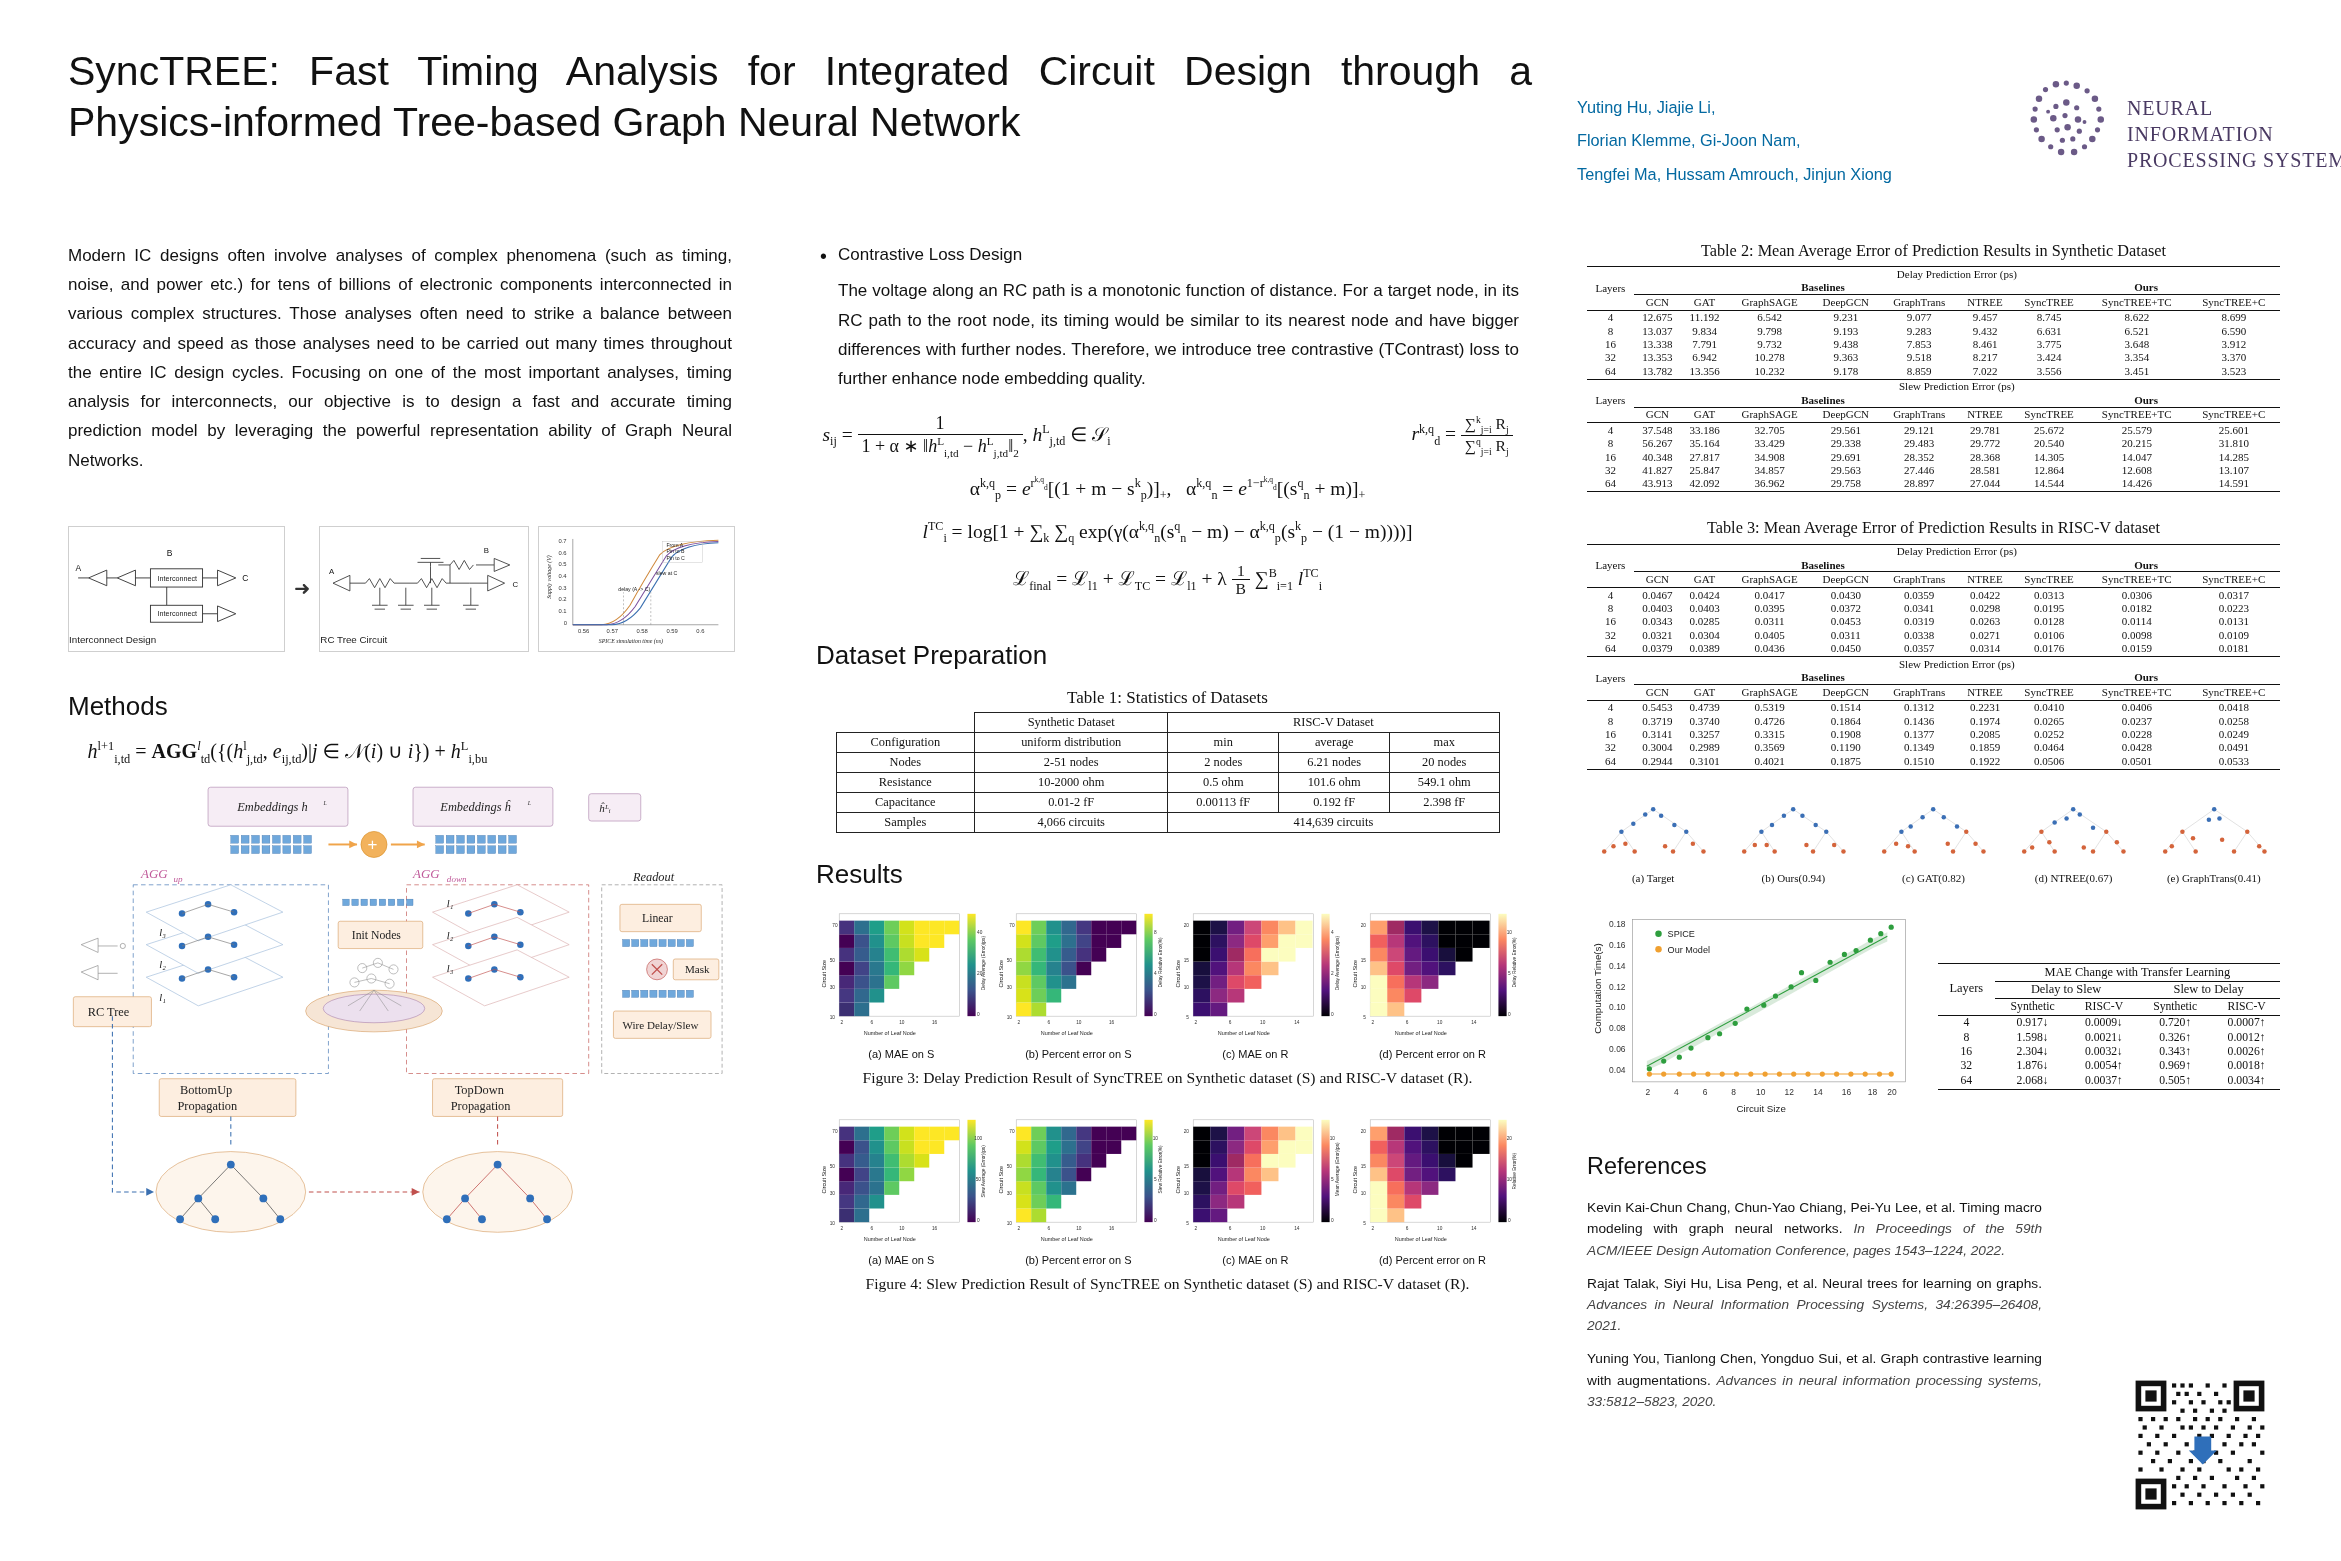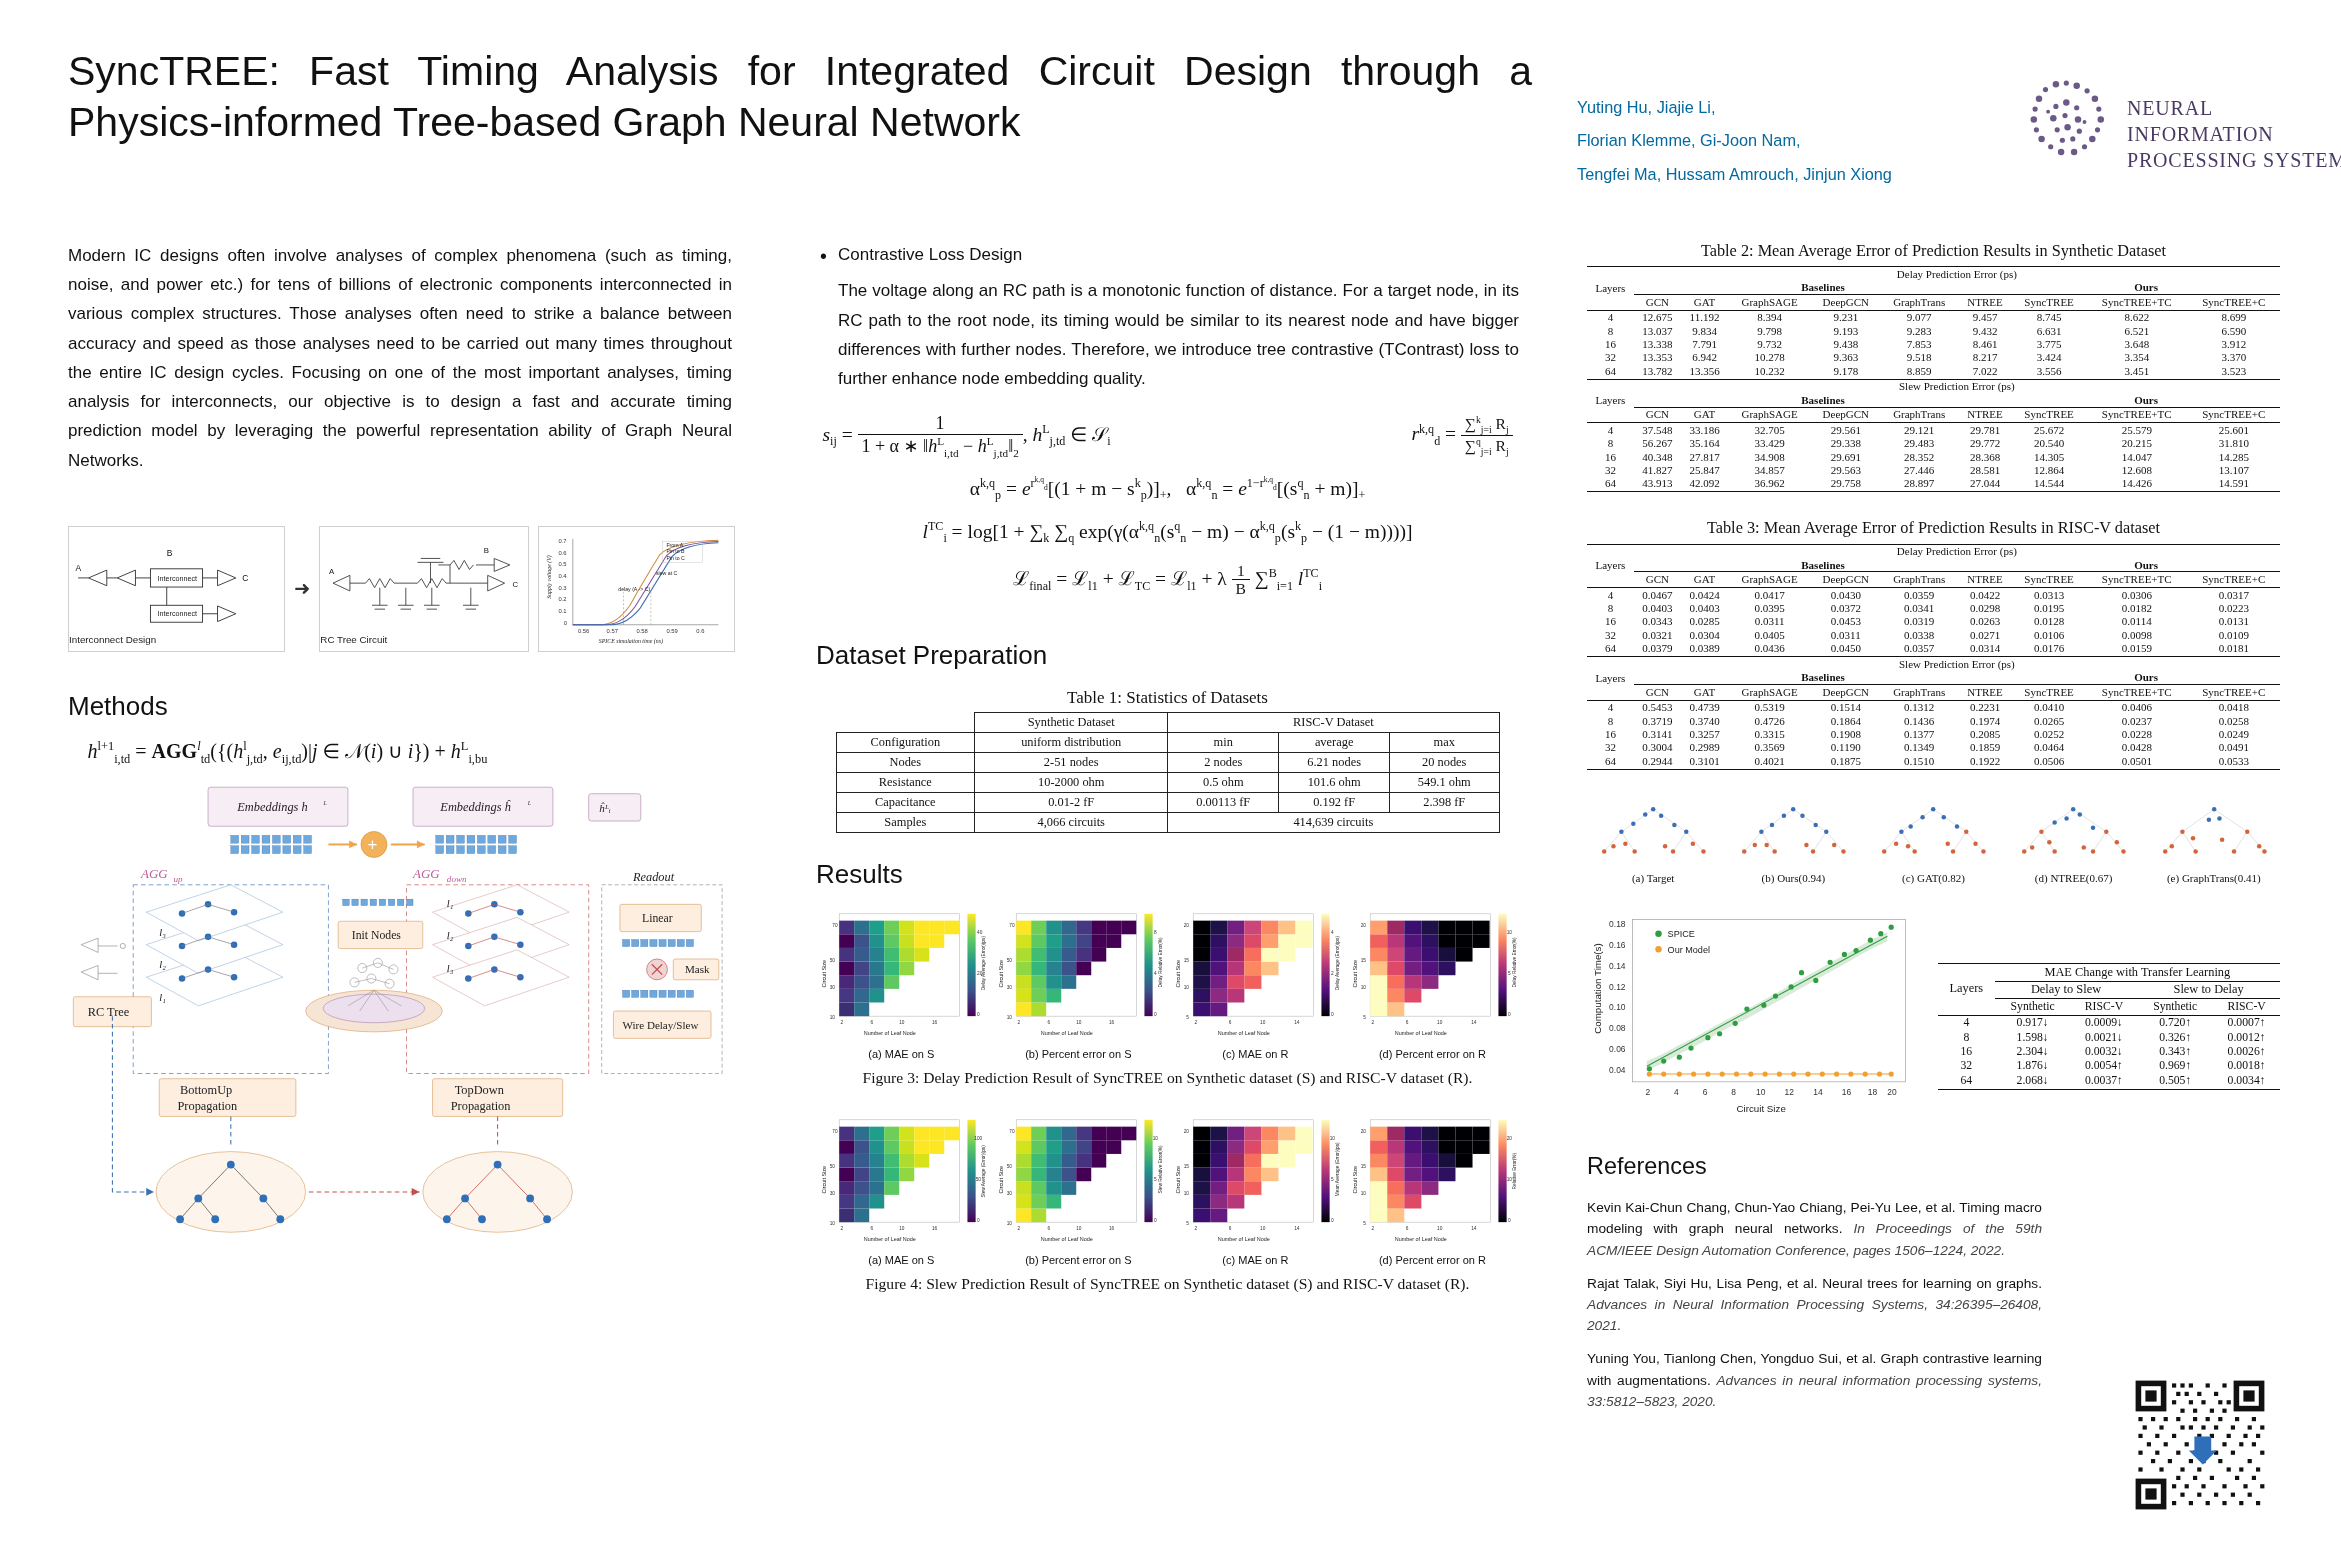--- a/index.html
+++ b/index.html
@@ -1140,21 +1140,21 @@
           <td>SyncTREE+TC</td>
           <td>SyncTREE+C</td>
         </tr>
         <tr class="hrule">
               <td colspan="10"></td>
             </tr>
         <tr>
               <td>4</td>
               <td>12.675</td>
               <td>11.192</td>
-              <td>8.394</td>
+              <td>6.542</td>
               <td>9.231</td>
               <td>9.077</td>
               <td>9.457</td>
               <td class="bold">8.745</td>
               <td class="bold">8.622</td>
               <td>8.699</td>
             </tr>
         <tr>
               <td>8</td>
               <td>13.037</td>
@@ -1764,21 +1764,21 @@
           </table>
       </div>
     </div>
 
     <div class="spacer40"></div>
 
     <h2 class="sec" style="font-size:23.4px;">References</h2>
     <div style="width:455px;">
       <div class="refs">
         <span>Kevin Kai-Chun Chang, Chun-Yao Chiang, Pei-Yu Lee, et al. Timing macro modeling with graph neural networks.</span>
-        <span class="it">In Proceedings of the 59th ACM/IEEE Design Automation Conference, pages 1506–1224, 2022.</span>
+        <span class="it">In Proceedings of the 59th ACM/IEEE Design Automation Conference, pages 1543–1224, 2022.</span>
       </div>
       <div class="refs">
         <span>Rajat Talak, Siyi Hu, Lisa Peng, et al. Neural trees for learning on graphs.</span>
         <span class="it">Advances in Neural Information Processing Systems, 34:26395–26408, 2021.</span>
       </div>
       <div class="refs">
         <span>Yuning You, Tianlong Chen, Yongduo Sui, et al. Graph contrastive learning with augmentations.</span>
         <span class="it">Advances in neural information processing systems, 33:5812–5823, 2020.</span>
       </div>
     </div>

